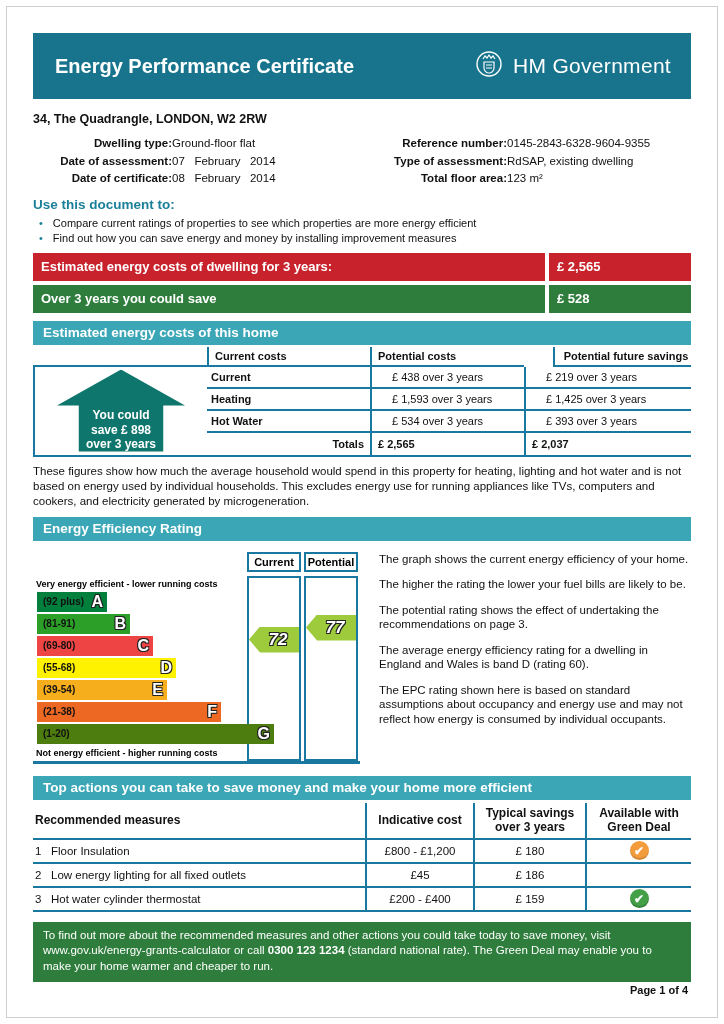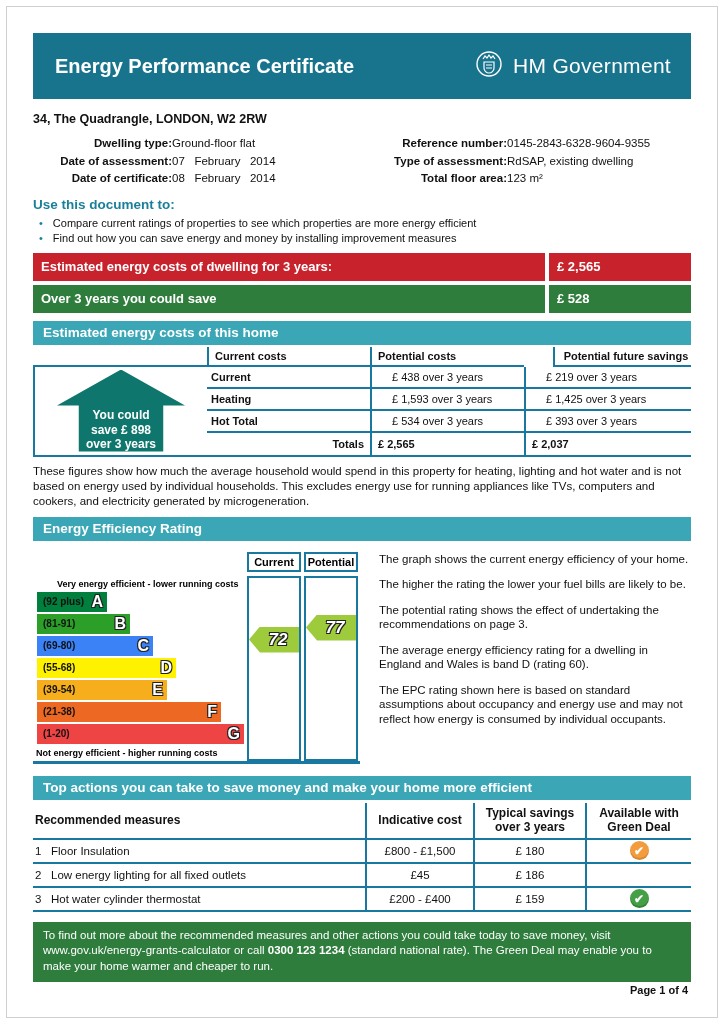--- a/index.html
+++ b/index.html
@@ -51,29 +51,29 @@
   .house div { color:#fff; font-weight:bold; font-size:12px; line-height:14.5px; }
 
   .note { margin-top:7px; font-size:11.5px; line-height:15px; color:#111; }
 
   
   .chart-wrap { margin-top:11px; display:flex; }
   .chart { position:relative; width:330px; height:212px; flex:none; }
   .col-h { position:absolute; top:0; height:20px; width:54px; border:2px solid #1878a0; display:flex; align-items:center; justify-content:center; font-size:11px; font-weight:bold; }
   .col-box { position:absolute; top:24px; bottom:3px; width:54px; border:2px solid #1878a0; }
   .cur { left:214px; } .pot { left:271px; }
-  .eff-top { position:absolute; top:27px; left:3px; font-size:9px; font-weight:bold;margin-left:21px; }
+  .eff-top { position:absolute; top:27px; left:3px; font-size:9px; font-weight:bold; }
   .bands { position:absolute; top:40px; left:4px; }
   .band { height:20px; margin-bottom:2px; display:flex; align-items:center; }
   .band .rng { font-size:10px; font-weight:bold; padding-left:6px; color:#111; }
   .band .ltr { margin-left:auto; padding-right:4px; font-size:16px; font-weight:bold; color:#fff;
                text-shadow:-1px -1px 0 #222,1px -1px 0 #222,-1px 1px 0 #222,1px 1px 0 #222; }
-  .b0{width:70px;background:#007f3d;} .b1{width:93px;background:#2c9f29;} .b2{width:116px;background:#3b82f6;}
+  .b0{width:70px;background:#007f3d;} .b1{width:93px;background:#2c9f29;} .b2{width:116px;background:#ef4444;}
   .b3{width:139px;background:#fff200;} .b4{width:130px;background:#f7ae1d;} .b5{width:184px;background:#ed6823;}
-  .b6{width:207px;background:#ef4444;}
+  .b6{width:237px;background:#4d7c0f;}
   .eff-bot { position:absolute; top:196px; left:3px; font-size:9px; font-weight:bold; }
   .baseline { position:absolute; left:0; bottom:0; width:327px; height:3px; background:#1878a0; }
   .arrow { position:absolute; width:50px; height:26px; background:#9dcb3c; clip-path:polygon(0 50%,22% 0,100% 0,100% 100%,22% 100%);
            display:flex; align-items:center; justify-content:center; }
   .arrow span { font-size:17px; font-weight:bold; font-style:italic; color:#fff; padding-left:8px;
                 text-shadow:-1px -1px 0 #222,1px -1px 0 #222,-1px 1px 0 #222,1px 1px 0 #222; }
   .arr-cur { left:216px; top:75px; }
   .arr-pot { left:273px; top:63px; }
   .chart-text { flex:1; margin-left:16px; font-size:11.5px; line-height:14.5px; color:#111; }
   .chart-text p { margin-bottom:11px; }
@@ -171,21 +171,21 @@
           <div>You could</div>
           <div>save £ 898</div>
           <div>over 3 years</div>
         </div>
       </div>
 
       <div class="lab bB">Heating</div>
       <div class="val bL bB">£ 1,593 over 3 years</div>
       <div class="val bL bB">£ 1,425 over 3 years</div>
 
-      <div class="lab bB">Hot Total</div>
+      <div class="lab bB">Hot Water</div>
       <div class="val bL bB">£ 534 over 3 years</div>
       <div class="val bL bB">£ 393 over 3 years</div>
 
       <div class="tot-l bB">Totals</div>
       <div class="tot-v bL bB">£ 2,565</div>
       <div class="tot-v bL bB">£ 2,037</div>
     </div>
 
     <div class="note">These figures show how much the average household would spend in this property for heating, lighting and hot water and is not based on energy used by individual households. This excludes energy use for running appliances like TVs, computers and cookers, and electricity generated by microgeneration.</div>
 
@@ -255,21 +255,21 @@
     <div class="at">
       <div class="h1 bB">Recommended measures</div>
       <div class="hc bL bB">Indicative cost</div>
       <div class="hc bL bB">Typical savings over 3 years</div>
       <div class="hc bL bB">Available with Green Deal</div>
 
       <div class="meas bB">
           <span class="n">1</span>
           <span>Floor Insulation</span>
         </div>
-      <div class="c bL bB">£800 - £1,500</div>
+      <div class="c bL bB">£800 - £1,200</div>
       <div class="c bL bB">£ 180</div>
       <div class="c bL bB">
           <span class="check orange">✔</span>
         </div>
 
       <div class="meas bB">
           <span class="n">2</span>
           <span>Low energy lighting for all fixed outlets</span>
         </div>
       <div class="c bL bB">£45</div>

